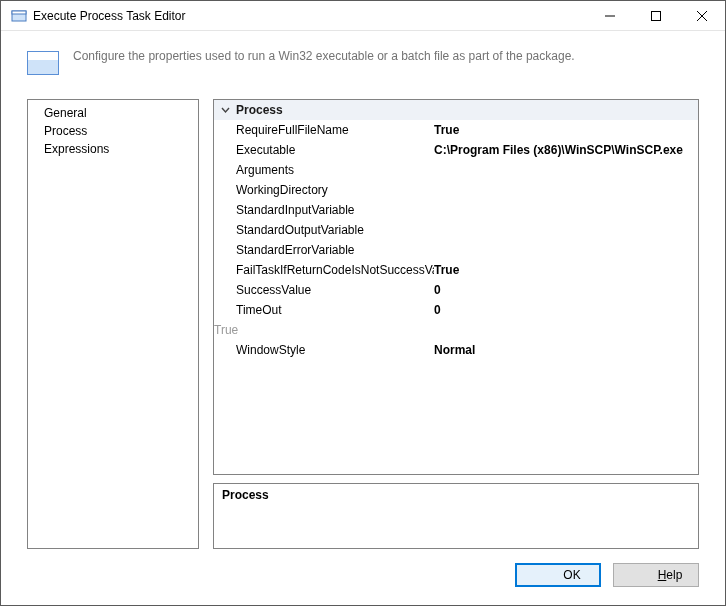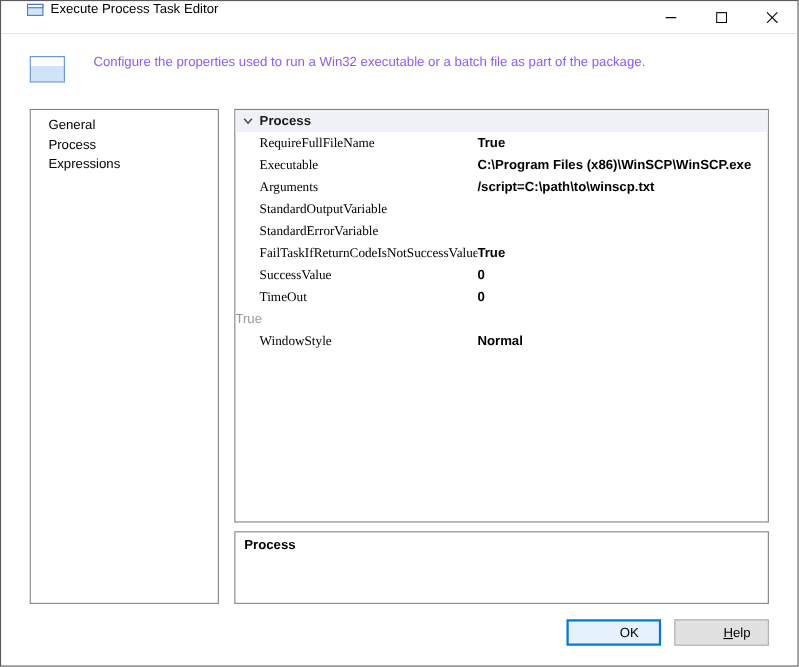--- a/index.html
+++ b/index.html
@@ -12,22 +12,23 @@
     height: 606px;
     border: 1px solid #5a5a5a;
     display: flex;
     flex-direction: column;
     overflow: hidden;
   }
   
   .titlebar {
     height: 30px;
     display: flex;
+    align-items: center;
     border-bottom: 1px solid #e5e5e5;
-    padding-left: 23px;
+    padding-left: 10px;
   }
   .titlebar .app-icon {
     width: 16px; height: 16px;
     margin-right: 6px;
     display: inline-block;
   }
   .titlebar .title {
     flex: 1;
     font-size: 12px;
     color: #000;
@@ -52,23 +53,22 @@
   }
   .desc-icon {
     width: 32px; height: 24px;
     border: 1px solid #5a8fd6;
     background: linear-gradient(#fff 0 35%, #cfe3f9 35% 100%);
     margin-right: 14px;
     flex-shrink: 0;
     margin-top: 2px;
   }
   .desc-text {
-    color: #8b5cf6;
-    font-size: 12px;
-    margin-left: 12px;
+    color: #737373;
+    font-size: 12px;
   }
   
   .main {
     display: flex;
     padding: 0 26px;
     gap: 14px;
     flex: 1;
     min-height: 0;
   }
   .side-panel {
@@ -118,21 +118,20 @@
     display: flex;
     height: 20px;
     align-items: center;
   }
   .prop-row .name {
     width: 220px;
     padding-left: 22px;
     color: #000;
     white-space: nowrap;
     overflow: hidden;
-    font-family: Liberation Serif, serif;
   }
   .prop-row.disabled .name { color: #9a9a9a; }
   .prop-row .value {
     flex: 1;
     color: #000;
     white-space: nowrap;
     overflow: hidden;
   }
   .prop-row .value.bold { font-weight: bold; }
   .prop-row.disabled .value { color: #9a9a9a; font-weight: normal; }
@@ -230,21 +229,28 @@
           <div class="prop-row">
             <div class="name">RequireFullFileName</div>
             <div class="value bold">True</div>
           </div>
           <div class="prop-row">
             <div class="name">Executable</div>
             <div class="value bold">C:\Program Files (x86)\WinSCP\WinSCP.exe</div>
           </div>
           <div class="prop-row">
             <div class="name">Arguments</div>
-            <div class="value bold">/script=C:\path\to\winscp.txt</div>
+          </div>
+          <div class="prop-row">
+            <div class="name">WorkingDirectory</div>
+            <div class="value"></div>
+          </div>
+          <div class="prop-row">
+            <div class="name">StandardInputVariable</div>
+            <div class="value"></div>
           </div>
           <div class="prop-row">
             <div class="name">StandardOutputVariable</div>
             <div class="value"></div>
           </div>
           <div class="prop-row">
             <div class="name">StandardErrorVariable</div>
             <div class="value"></div>
           </div>
           <div class="prop-row">

